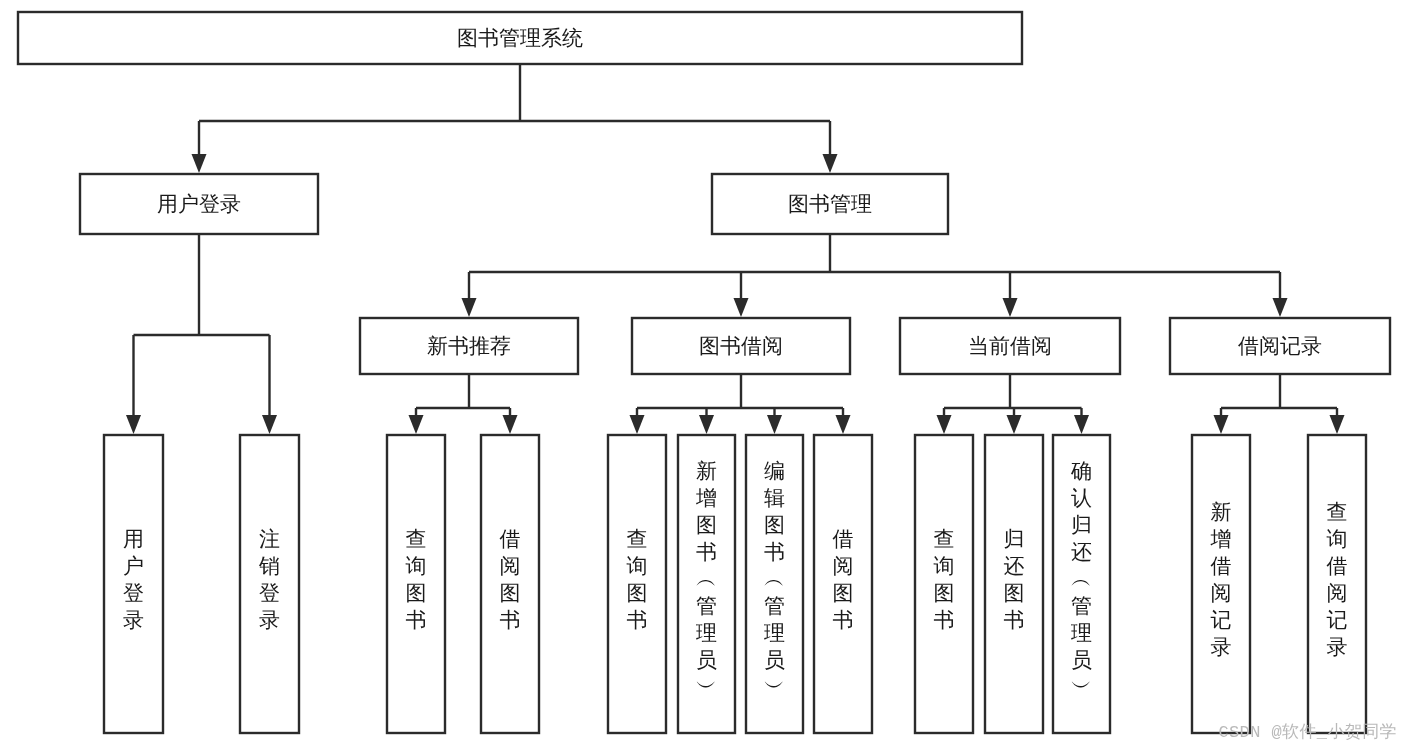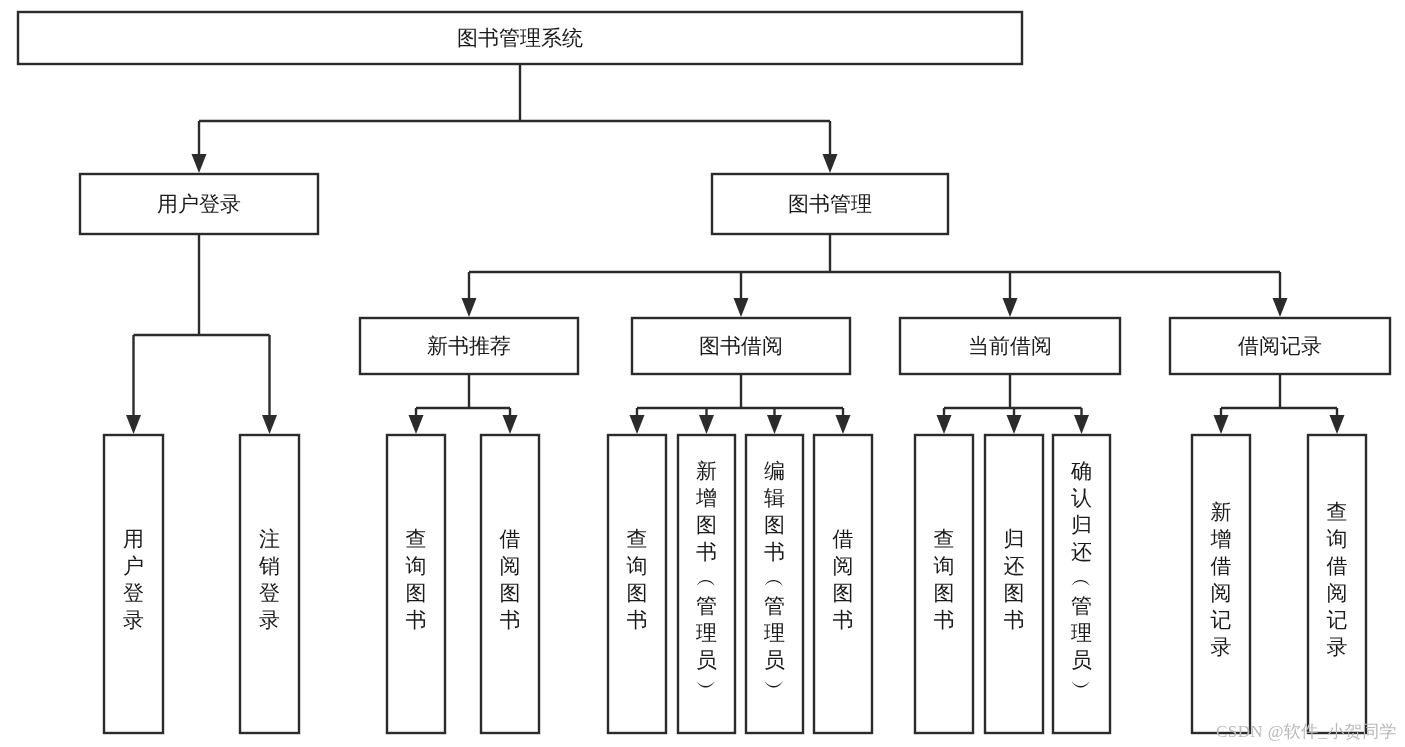--- a/index.html
+++ b/index.html
@@ -52,21 +52,21 @@
   .node-label-v {
     font-family: "Liberation Sans", "DejaVu Sans", sans-serif;
     font-size: 21px;
     fill: #1a1a1a;
     text-anchor: middle;
   }
   .watermark-text {
     position: absolute;
     right: 8px;
     bottom: 4px;
-    font-family: Liberation Serif, serif;
+    font-family: Liberation Mono, monospace;
     font-size: 17px;
     color: #b9b9b9;
     white-space: nowrap;
     letter-spacing: 0.4px;
   }
 </style>
 </head>
 <body>
 
 <div id="diagram-root">

